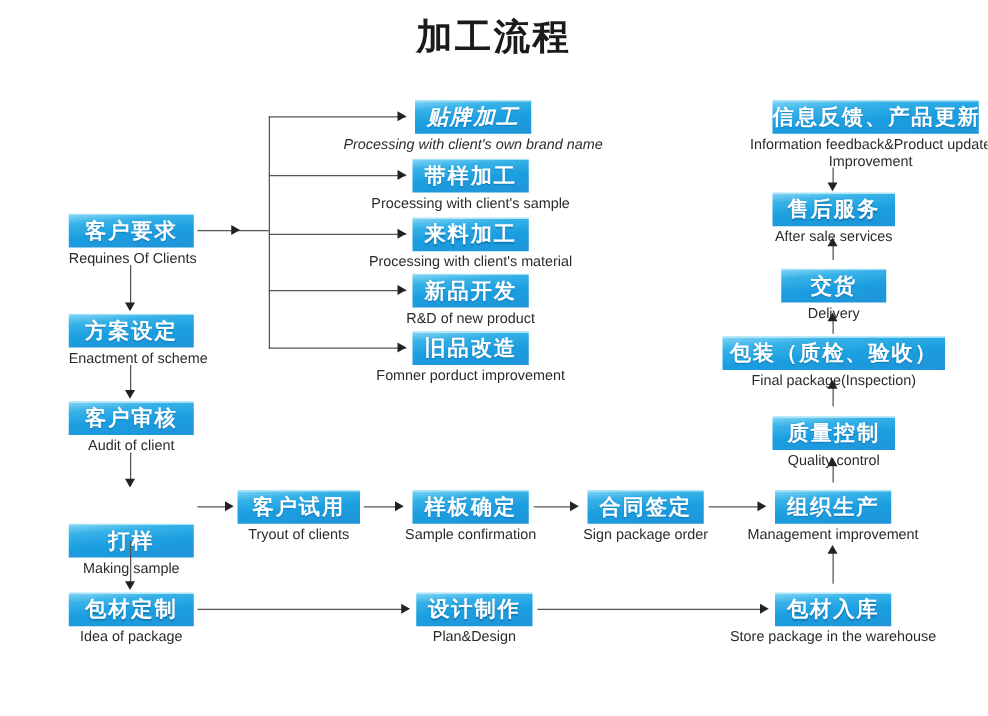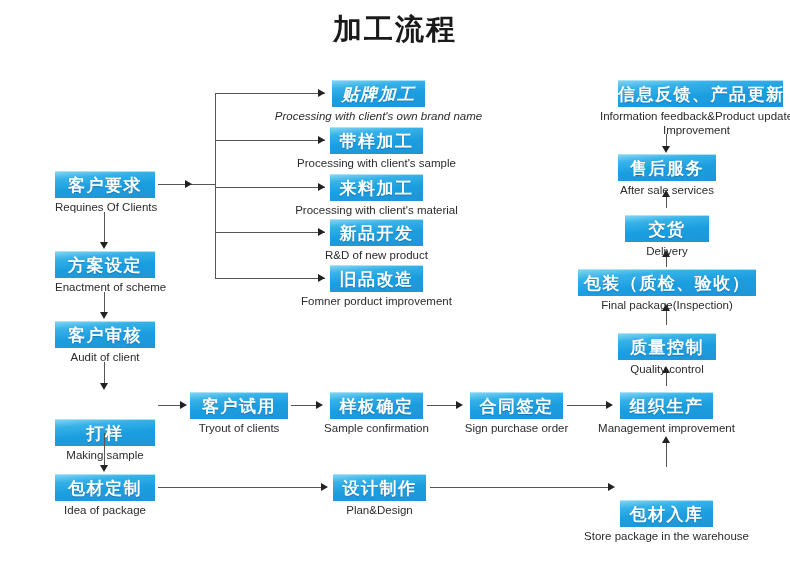--- a/index.html
+++ b/index.html
@@ -122,34 +122,34 @@
     <div class="cap">Tryout of clients</div>
   </div>
 
   <div class="node" style="left:330px;top:392px;width:93px;">
     <div class="chip">样板确定</div>
     <div class="cap" style="position:absolute;left:-16px;width:125px;">Sample confirmation</div>
   </div>
 
   <div class="node" style="left:470px;top:392px;width:93px;">
     <div class="chip">合同签定</div>
-    <div class="cap" style="position:absolute;left:-12px;width:117px;">Sign purchase order</div>
+    <div class="cap" style="position:absolute;left:-12px;width:117px;">Sign package order</div>
   </div>
 
   <div class="node" style="left:620px;top:392px;width:93px;">
     <div class="chip">组织生产</div>
     <div class="cap" style="position:absolute;left:-26px;width:145px;">Management improvement</div>
   </div>
 
   <div class="node" style="left:333px;top:474px;width:93px;">
     <div class="chip">设计制作</div>
     <div class="cap">Plan&amp;Design</div>
   </div>
 
-  <div class="node" style="left:620px;top:500px;width:93px;">
+  <div class="node" style="left:620px;top:474px;width:93px;">
     <div class="chip">包材入库</div>
     <div class="cap" style="position:absolute;left:-40px;width:173px;">Store package in the warehouse</div>
   </div>
 
   <div class="node" style="left:597px;top:80px;width:165px;padding-left:21px;">
     <div class="chip">信息反馈、产品更新</div>
     <div class="cap wrap" style="position:absolute;left:-5px;width:209px;">Information feedback&amp;Product update Improvement</div>
   </div>
 
   <div class="node" style="left:618px;top:154px;width:98px;">

